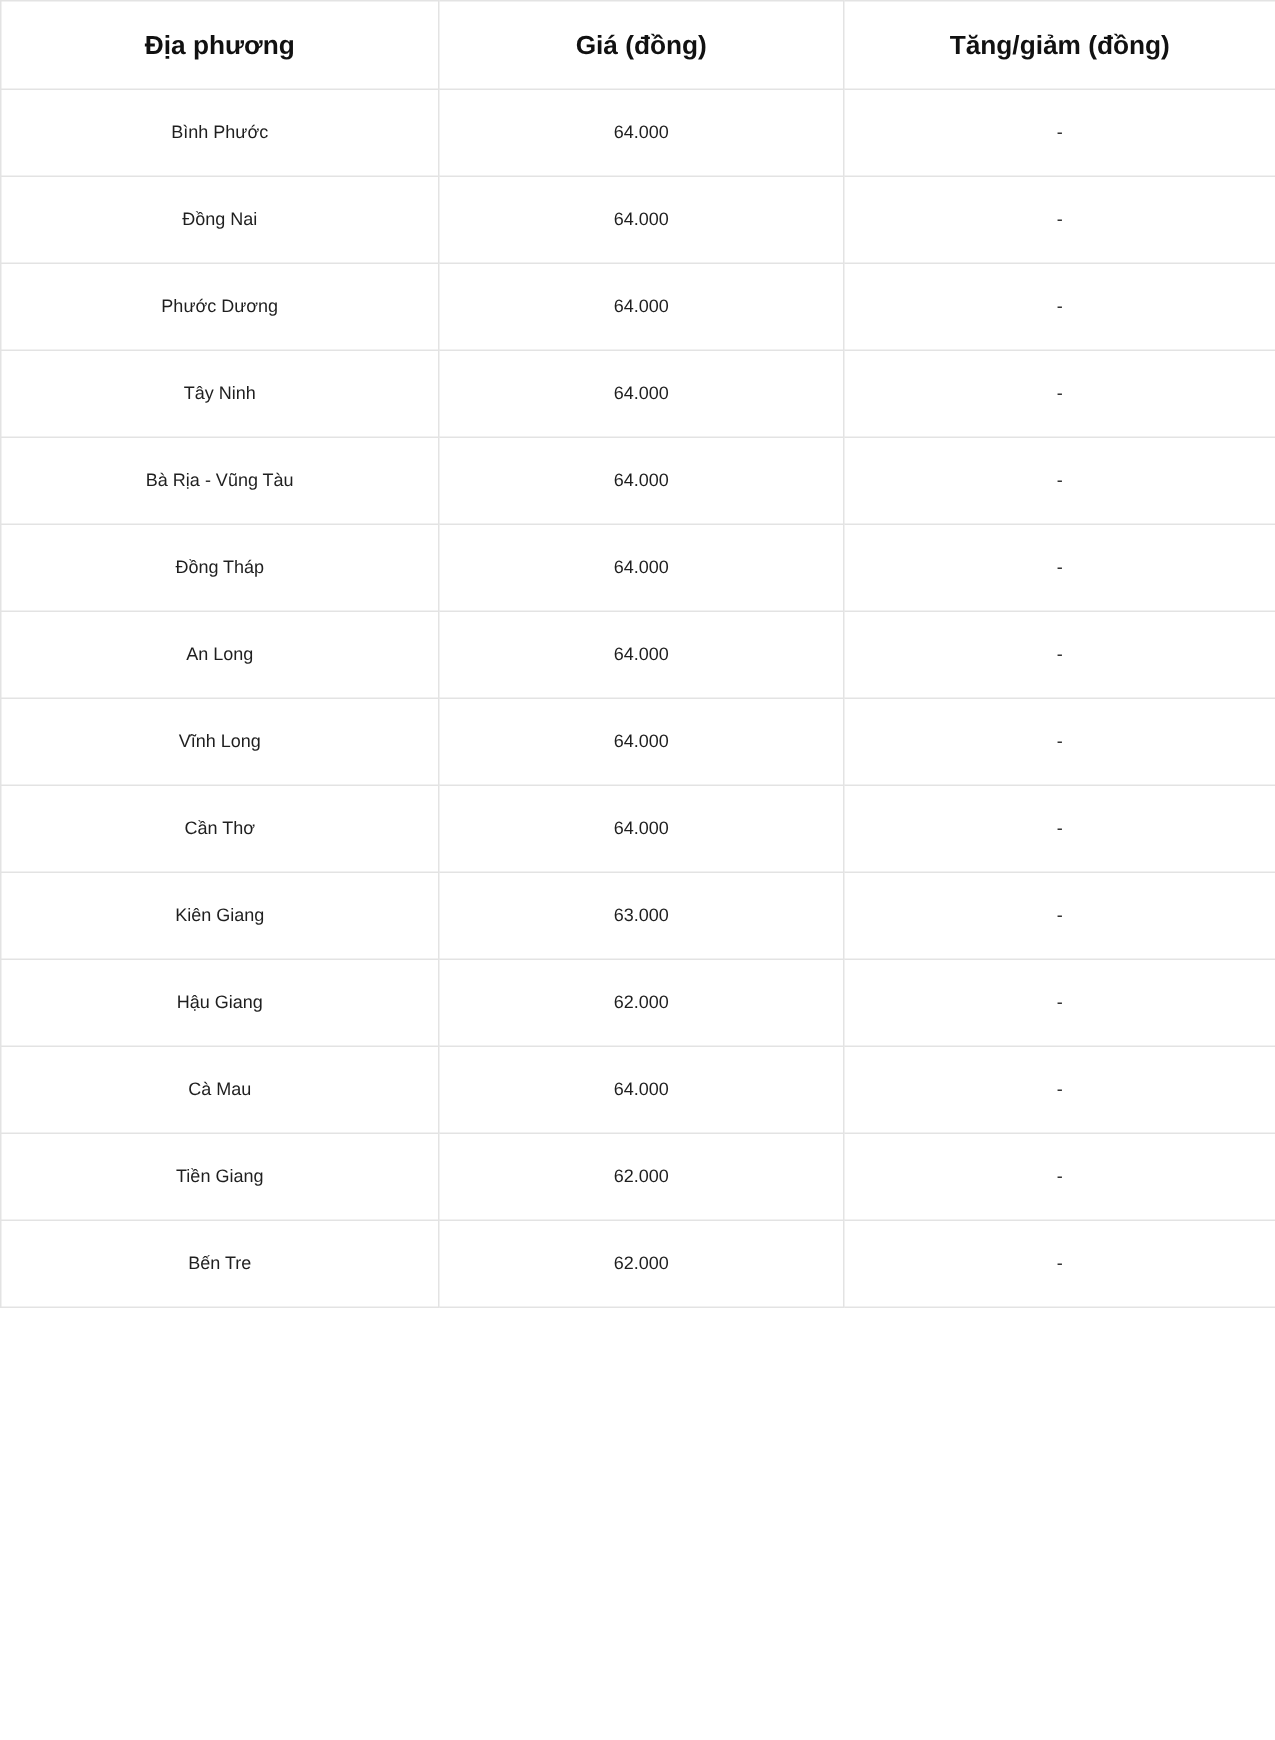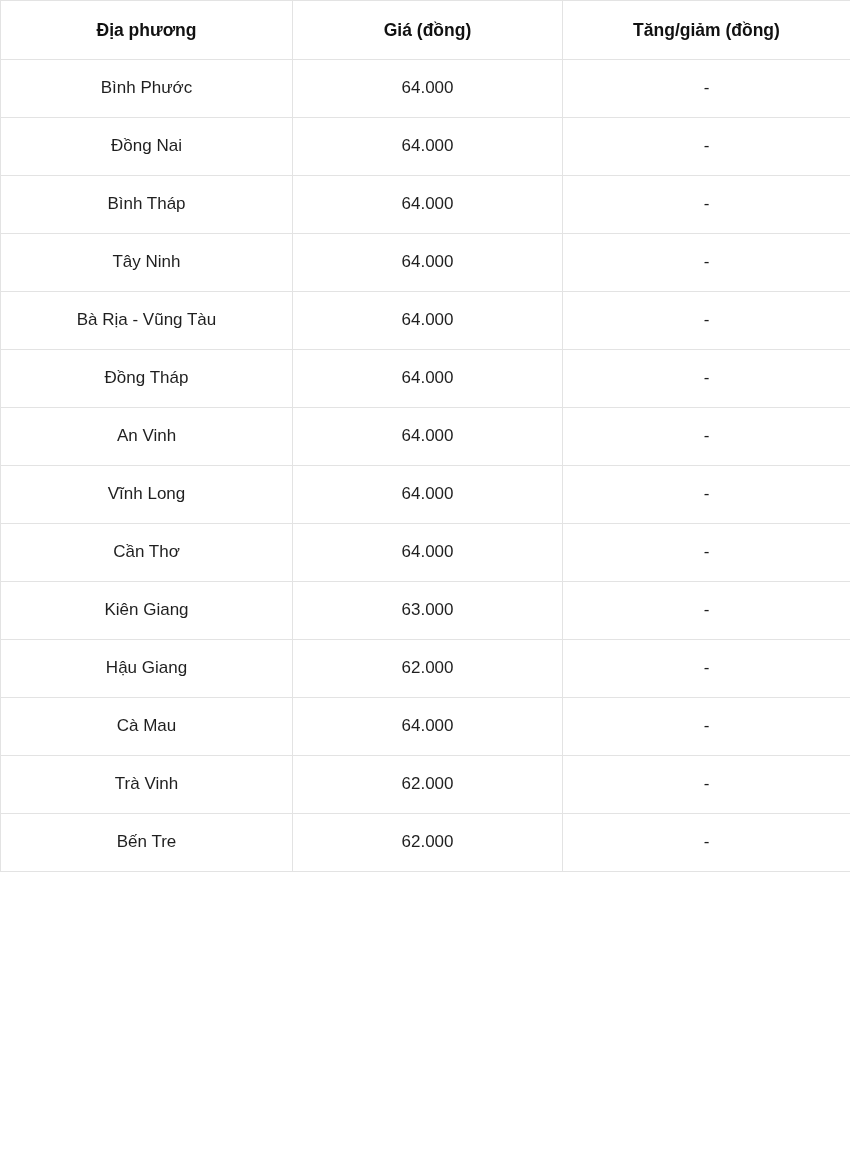--- a/index.html
+++ b/index.html
@@ -21,21 +21,21 @@
   }
   .price-table col.col-region { width: 292px; }
   .price-table col.col-price  { width: 270px; }
   .price-table col.col-change { width: 288px; }
 
   .price-table th,
   .price-table td {
     border: 1px solid #e3e3e3;
     text-align: center;
     vertical-align: middle;
-    font-size: 17px;
+    font-size: 12px;
     line-height: 1.3;
     padding: 0 6px;
   }
   .price-table thead th {
     height: 58px;
     font-weight: bold;
     color: #111111;
     font-size: 17.5px;
   }
   .price-table tbody td {
@@ -71,41 +71,41 @@
         <td class="region-cell">Bình Phước</td>
         <td class="price-cell">64.000</td>
         <td class="change-cell">-</td>
       </tr>
       <tr>
         <td class="region-cell">Đồng Nai</td>
         <td class="price-cell">64.000</td>
         <td class="change-cell">-</td>
       </tr>
       <tr>
-        <td class="region-cell">Bình Tháp</td>
+        <td class="region-cell">Phước Dương</td>
         <td class="price-cell">64.000</td>
         <td class="change-cell">-</td>
       </tr>
       <tr>
         <td class="region-cell">Tây Ninh</td>
         <td class="price-cell">64.000</td>
         <td class="change-cell">-</td>
       </tr>
       <tr>
         <td class="region-cell">Bà Rịa - Vũng Tàu</td>
         <td class="price-cell">64.000</td>
         <td class="change-cell">-</td>
       </tr>
       <tr>
         <td class="region-cell">Đồng Tháp</td>
         <td class="price-cell">64.000</td>
         <td class="change-cell">-</td>
       </tr>
       <tr>
-        <td class="region-cell">An Vinh</td>
+        <td class="region-cell">An Long</td>
         <td class="price-cell">64.000</td>
         <td class="change-cell">-</td>
       </tr>
       <tr>
         <td class="region-cell">Vĩnh Long</td>
         <td class="price-cell">64.000</td>
         <td class="change-cell">-</td>
       </tr>
       <tr>
         <td class="region-cell">Cần Thơ</td>
@@ -121,21 +121,21 @@
         <td class="region-cell">Hậu Giang</td>
         <td class="price-cell">62.000</td>
         <td class="change-cell">-</td>
       </tr>
       <tr>
         <td class="region-cell">Cà Mau</td>
         <td class="price-cell">64.000</td>
         <td class="change-cell">-</td>
       </tr>
       <tr>
-        <td class="region-cell">Trà Vinh</td>
+        <td class="region-cell">Tiền Giang</td>
         <td class="price-cell">62.000</td>
         <td class="change-cell">-</td>
       </tr>
       <tr>
         <td class="region-cell">Bến Tre</td>
         <td class="price-cell">62.000</td>
         <td class="change-cell">-</td>
       </tr>
     </tbody>
 </table>

